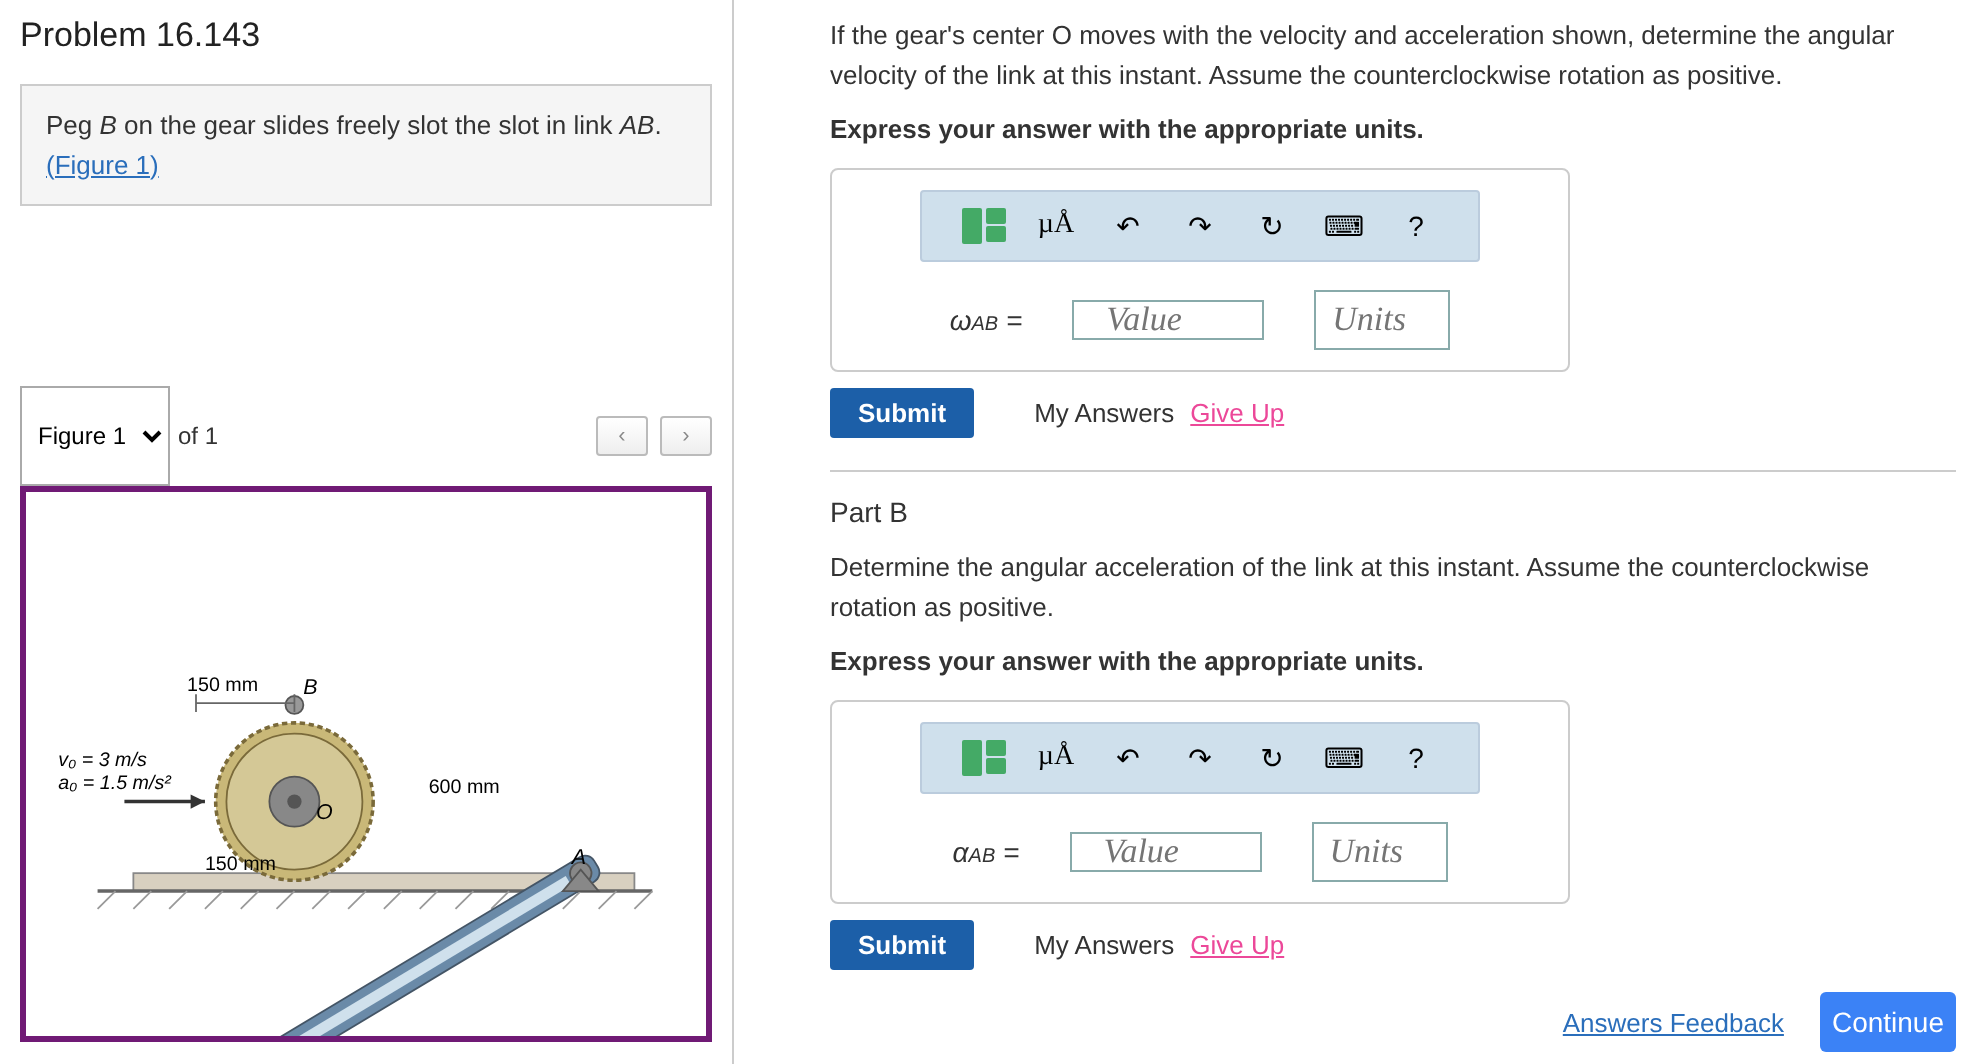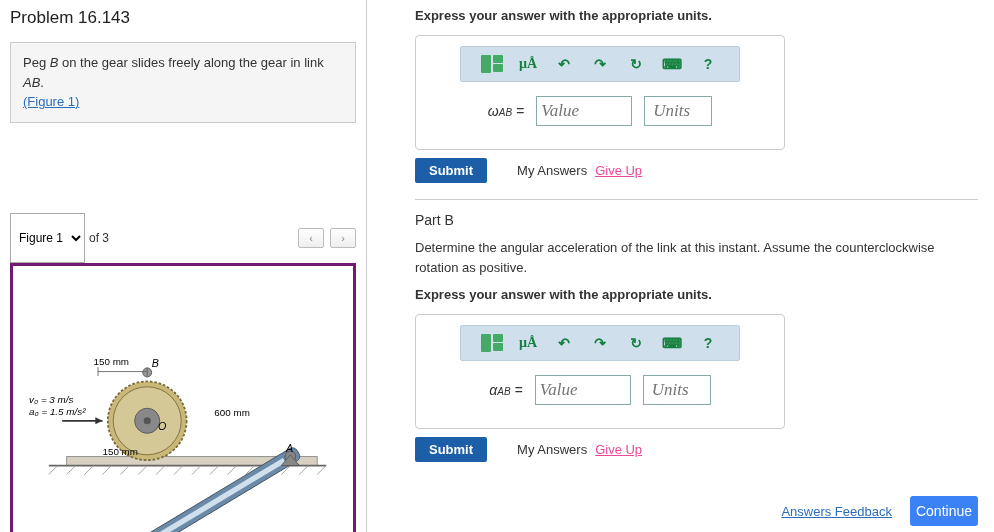--- a/index.html
+++ b/index.html
@@ -15,57 +15,57 @@
 .fig-select { border: 1px solid #aaa; background: #fff; padding: 16px 4px; font-size: 12px; }
 .fig-of { font-size: 12px; margin-left: 4px; }
 .fig-nav { margin-left: auto; display: flex; gap: 6px; }
 .fig-btn { width: 26px; height: 20px; border: 1px solid #bbb; background: linear-gradient(#fff,#eee); color: #888; font-size: 11px; border-radius: 2px; display:flex; align-items:center; justify-content:center; cursor:pointer;}
 .figure-area { border: 3px solid #701a75; height: 278px; background: #fff; position: relative; }
 .figure-svg { width: 100%; height: 100%; }
 .prompt { font-size: 13px; line-height: 1.5; margin-bottom: 10px; }
 .prompt-bold { font-weight: bold; font-size: 13px; margin-bottom: 12px; }
 .answer-box { border: 1px solid #ccc; border-radius: 4px; padding: 10px 14px 10px 14px; width: 370px; }
 .toolbar { background: #cfe0ec; border: 1px solid #bcd; border-radius: 2px; padding: 6px 10px; display: flex; gap: 14px; align-items: center; margin: 0 auto 14px auto; width: 280px; justify-content: center; }
-.tool-btn { width: 22px; height: 22px; display: flex; align-items: center; justify-content: center; color: #15803d; font-size: 14px; cursor: pointer; font-weight: bold; }
+.tool-btn { width: 22px; height: 22px; display: flex; align-items: center; justify-content: center; color: #000000; font-size: 14px; cursor: pointer; }
 .tool-frac { display:flex; gap:2px; }
 .tool-frac .box{ width:10px; height:18px; background:#4a6; border-radius:1px;}
 .tool-frac .stack{ display:flex; flex-direction:column; gap:1px;}
 .tool-frac .stack .s{ width:10px; height:8px; background:#4a6; border-radius:1px;}
-.input-row { display: flex; align-items: center; gap: 12px; justify-content: center; margin-bottom: 13px;}
+.input-row { display: flex; align-items: center; gap: 25px; justify-content: center; margin-bottom: 0;}
 .var-label { font-style: italic; font-size: 14px; }
 .var-label .sub { font-size: 10px; font-style: italic; }
-.val-input { width: 96px; height: 30px; border: 1px solid #8aa; font-style: italic; color: #999; font-size: 17px; padding: 0 4px; font-family: Georgia, serif; }
+.val-input { width: 96px; height: 20px; border: 1px solid #8aa; font-style: italic; color: #999; font-size: 17px; padding: 0 16px; font-family: Georgia, serif; }
 .unit-input { width: 68px; height: 30px; border: 1px solid #8aa; font-style: italic; color: #999; font-size: 17px; padding: 0 8px; font-family: Georgia, serif; }
 .submit-row { display: flex; align-items: center; gap: 30px; margin-top: 8px; }
 .submit-btn { background: #1c5fa8; color: #fff; border: none; padding: 5px 14px; font-size: 13px; font-weight: bold; border-radius: 2px; cursor: pointer; }
 .my-answers { color: #333; font-size: 13px; }
 .giveup { color: #ec4899; text-decoration: underline; margin-left: 8px; cursor: pointer; }
 hr.sep { border: none; border-top: 1px solid #ccc; margin: 16px 0 12px 0; }
 .part-title { font-weight: normal; font-size: 14px; margin-bottom: 10px; }
 .bottom-bar { position: absolute; right: 16px; bottom: 6px; display: flex; align-items: center; gap: 18px; }
 .feedback { color: #2a6ebb; text-decoration: underline; font-size: 13px; cursor: pointer; }
 .continue-btn { background: #3b82f6; color: #fff; border: none; padding: 7px 6px; font-size: 14px; border-radius: 3px; cursor: pointer; }
 .mu-a { font-family: Georgia, serif; }
 </style>
 </head>
 <body>
 
 <div class="container">
   <div class="left-pane">
     <div class="problem-title">Problem 16.143</div>
     <div class="note-box">
-      <span>Peg </span><i>B</i><span> on the gear slides freely along the gear in link </span><i>AB</i><span>.</span><br>
+      <span>Peg </span><i>B</i><span> on the gear slides freely slot the slot in link </span><i>AB</i><span>.</span><br>
       <span class="link">(Figure 1)</span>
     </div>
 
     <div class="fig-bar">
       <select class="fig-select">
         <option>Figure 1</option>
       </select>
-      <span class="fig-of">of 3</span>
+      <span class="fig-of">of 1</span>
       <div class="fig-nav">
         <div class="fig-btn">‹</div>
         <div class="fig-btn">›</div>
       </div>
     </div>
     <div class="figure-area">
       <svg class="figure-svg" viewBox="0 0 380 278">
 
         <rect x="60" y="200" width="280" height="10" fill="#d8d0c0" stroke="#888"></rect>
         <line x1="40" y1="210" x2="350" y2="210" stroke="#666" stroke-width="2"></line>
@@ -116,20 +116,21 @@
         <text x="18" y="153" font-size="11" font-style="italic">a₀ = 1.5 m/s²</text>
         <text x="225" y="155" font-size="11">600 mm</text>
         <text x="162" y="170" font-size="12" font-style="italic">O</text>
         <text x="100" y="198" font-size="11">150 mm</text>
         <text x="305" y="195" font-size="12" font-style="italic">A</text>
       </svg>
     </div>
   </div>
 
   <div class="right-pane">
+    <div class="prompt">If the gear's center O moves with the velocity and acceleration shown, determine the angular velocity of the link at this instant. Assume the counterclockwise rotation as positive.</div>
     <div class="prompt-bold">Express your answer with the appropriate units.</div>
     <div class="answer-box">
       <div class="toolbar">
         <div class="tool-btn">
             <div class="tool-frac">
               <div class="box"></div>
               <div class="stack">
                 <div class="s"></div>
                 <div class="s"></div>
               </div>

